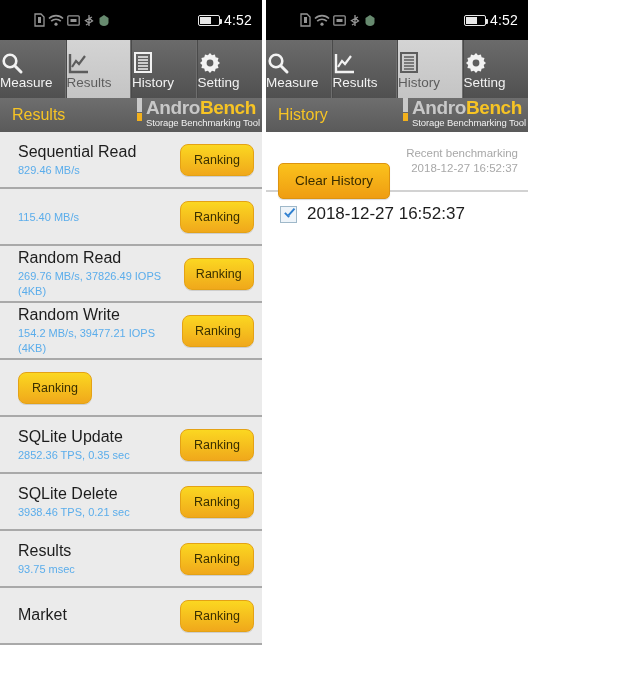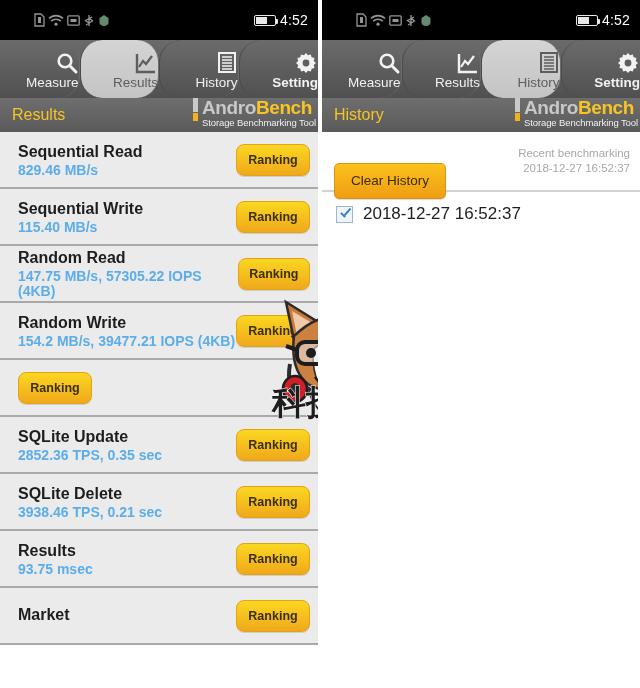--- a/index.html
+++ b/index.html
@@ -9,21 +9,21 @@
     font-family: "Liberation Sans", sans-serif;
     overflow: hidden;
   }
   .screens {
     display: flex;
     width: 640px; height: 688px;
     background: #ffffff;
     position: relative;
   }
   .phone {
-    width: 318px; height: 688px;
+    width: 262px; height: 688px;
     position: relative;
     background: #ffffff;
     overflow: hidden;
   }
   .gap { width: 4px; height: 688px; background: #ffffff; }
 
   
   .statusbar {
     height: 40px;
     background: #000000;
@@ -57,30 +57,29 @@
   
   .tabbar {
     height: 58px;
     display: flex;
     background: #585858;
     background: linear-gradient(#6b6b6b, #505050);
   }
   .tab {
     flex: 1 1 25%;
     display: flex; flex-direction: column;
-    align-items: flex-end; justify-content: center;
+    align-items: flex-start; justify-content: center;
     gap: 1px;
     border-right: 1px solid #6e6e6e;
     border-left: 1px solid #4a4a4a;
     color: #f2f2f2;
     position: relative;
-    border-radius: 22px;
   }
   .tab:first-child { border-left: none; }
-  .tab:last-child { border-right: none; font-weight: bold; }
+  .tab:last-child { border-right: none; }
   .tab.active {
     background: linear-gradient(#d4d4d4, #c4c4c4);
     color: #5d5d5d;
   }
   .tab .tlabel { font-size: 13.5px; line-height: 14px; }
   .tab .ticon { height: 26px; display: flex; align-items: flex-end; justify-content:center; }
 
   
   .titlebar {
     height: 34px;
@@ -100,32 +99,32 @@
   .logo .bar1 { width:5px; height:14px; background:#c9c9c9; }
   .logo .bar2 { width:5px; height:8px;  background:#f3b11c; }
   .logo .ltext { line-height: 1; }
   .logo .l1 { font-size: 19px; font-weight: bold; letter-spacing:-.4px; }
   .logo .l1 .andro { color:#c8c8c8; }
   .logo .l1 .bench { color:#f7c424; }
   .logo .l2 { font-size: 9.5px; color:#f0f0f0; font-weight: normal; letter-spacing:-.1px; margin-top:1px;}
 
   
   .content { position: relative; height: 556px; background:#ffffff; overflow:hidden; }
-  .list { background:#14b8a6;font-weight:bold; }
+  .list { background:#14b8a6; }
   .row {
     height: 57px;
     background: #ebebeb;
     border-bottom: 2px solid #a9a9a9;
     display: flex; align-items: center;
     padding: 0 0 0 18px;
     position: relative;
   }
   .row .rtexts { flex: 1 1 auto; }
   .row .rname { font-size: 16px; color: #1d1d1d; line-height: 20px; }
-  .row .rval  { font-size: 14px; color: #5badeb; line-height: 15px; margin-top:1px; }
+  .row .rval  { font-size: 11px; color: #5badeb; line-height: 15px; margin-top:1px; }
   .rank-btn {
     width: 74px; height: 32px;
     margin-right: 8px;
     border-radius: 8px;
     background: linear-gradient(#fbd721, #f0a81b);
     border: 1px solid #e4a215;
     color: #3a3000;
     font-size: 12.5px;
     display:flex; align-items:center; justify-content:center;
     box-shadow: 0 1px 0 rgba(0,0,0,.12);
@@ -280,30 +279,29 @@
         <div class="row">
           <div class="rtexts">
             <div class="rname">Sequential Read</div>
             <div class="rval">829.46 MB/s</div>
           </div>
           <div class="rank-btn">Ranking</div>
         </div>
 
         <div class="row">
           <div class="rtexts">
-            <div class="rname">Sequential Write</div>
             <div class="rval">115.40 MB/s</div>
           </div>
           <div class="rank-btn">Ranking</div>
         </div>
 
         <div class="row">
           <div class="rtexts">
             <div class="rname">Random Read</div>
-            <div class="rval">147.75 MB/s, 57305.22 IOPS (4KB)</div>
+            <div class="rval">269.76 MB/s, 37826.49 IOPS (4KB)</div>
           </div>
           <div class="rank-btn">Ranking</div>
         </div>
 
         <div class="row">
           <div class="rtexts">
             <div class="rname">Random Write</div>
             <div class="rval">154.2 MB/s, 39477.21 IOPS (4KB)</div>
           </div>
           <div class="rank-btn">Ranking</div>

